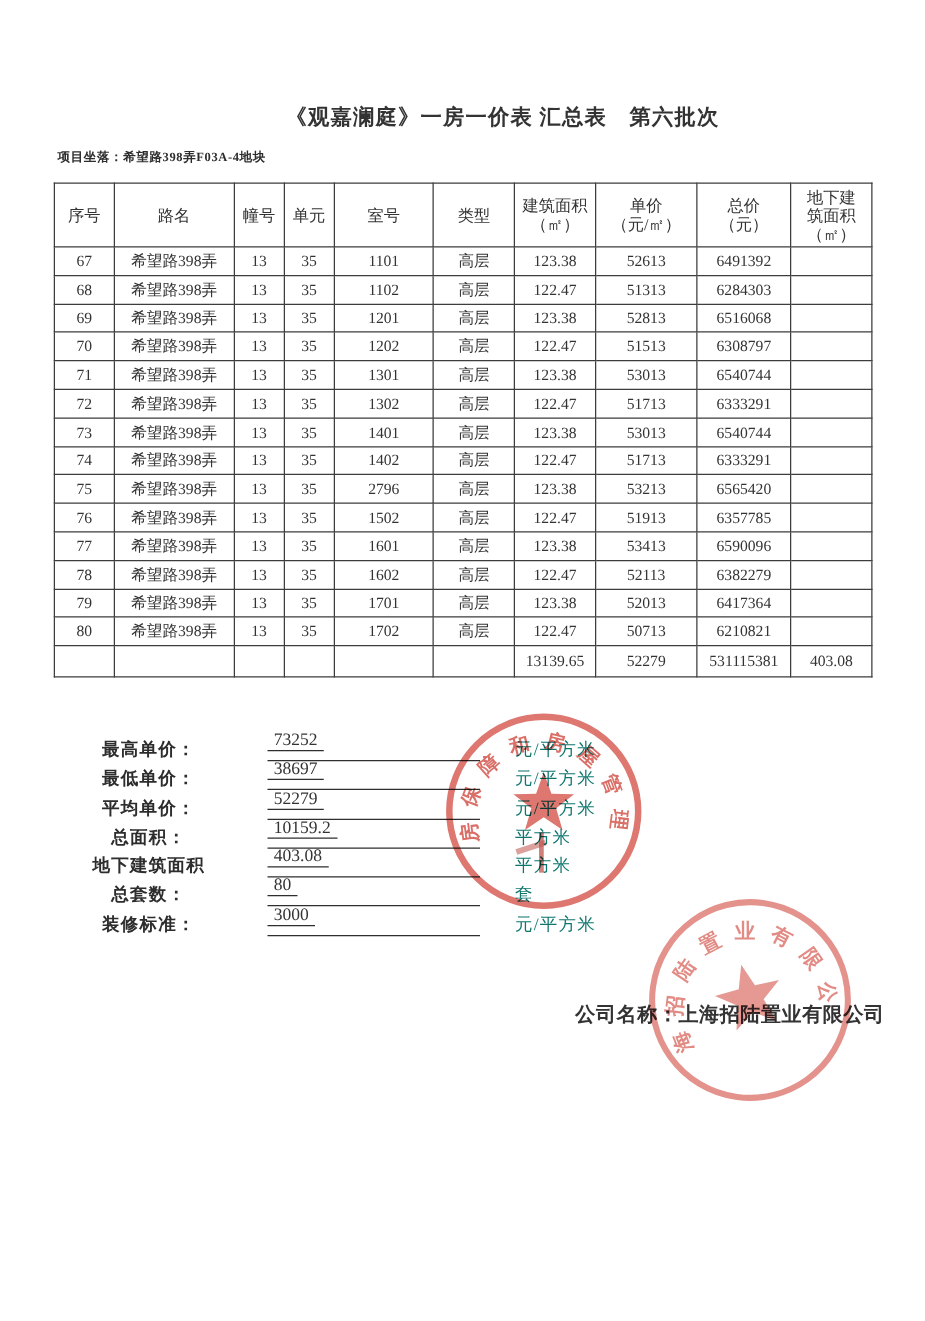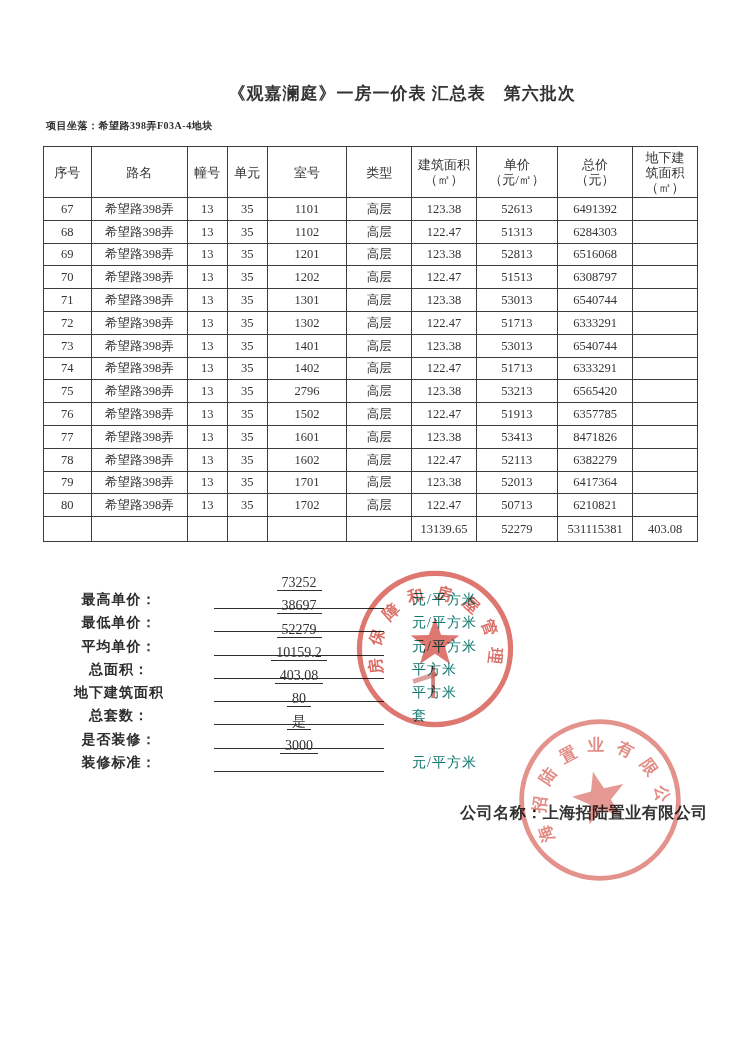--- a/index.html
+++ b/index.html
@@ -36,22 +36,22 @@
   .price-table tbody tr:last-child td{height:24px;}
 
   .col-xu{width:7.3%}.col-lu{width:14.7%}.col-zhuang{width:6.1%}
   .col-dan{width:6.1%}.col-shi{width:12.2%}.col-lei{width:9.9%}
   .col-jz{width:9.9%}.col-dj{width:12.4%}.col-zj{width:11.5%}.col-dx{width:9.9%}
 
   .summary{position:absolute;top:592px;left:58px;}
   .summary-row{display:flex;align-items:flex-end;height:17px;margin-bottom:6.3px;font-size:14px;gap:28px;}
   .s-label{width:122px;text-align:center;font-weight:bold;color:#2d2d2d;letter-spacing:1px;}
   .s-line{
-    width:170px;margin-left:6px;text-align:center;
-    border-bottom:1.5px solid #2e2e2e;padding-bottom:17px;
+    width:170px;margin-left:6px;
+    border-bottom:1.5px solid #2e2e2e;padding-bottom:7px;
   }
   .s-value{border-bottom:1px solid #2e2e2e;padding:0 5px;color:#333;}
   .s-unit{margin-left:0;color:#0f766e;letter-spacing:1px;}
 
   .footer{
     position:absolute;top:801px;left:450px;width:268px;text-align:center;
     font-size:16px;font-weight:bold;color:#333;line-height:24px;letter-spacing:.5px;
   }
 
   .stamp{position:absolute;mix-blend-mode:multiply;pointer-events:none;}
@@ -222,21 +222,21 @@
         </tr>
         <tr>
           <td>77</td>
           <td>希望路398弄</td>
           <td>13</td>
           <td>35</td>
           <td>1601</td>
           <td>高层</td>
           <td>123.38</td>
           <td>53413</td>
-          <td>8471826</td>
+          <td>6590096</td>
           <td></td>
         </tr>
         <tr>
           <td>78</td>
           <td>希望路398弄</td>
           <td>13</td>
           <td>35</td>
           <td>1602</td>
           <td>高层</td>
           <td>122.47</td>
@@ -306,25 +306,20 @@
       </div>
       <div class="summary-row">
         <span class="s-label">地下建筑面积</span>
         <span class="s-line"><span class="s-value">403.08</span></span>
         <span class="s-unit">平方米</span>
       </div>
       <div class="summary-row">
         <span class="s-label">总套数：</span>
         <span class="s-line"><span class="s-value">80</span></span>
         <span class="s-unit">套</span>
-      </div>
-      <div class="summary-row">
-        <span class="s-label">是否装修：</span>
-        <span class="s-line"><span class="s-value">是</span></span>
-        <span class="s-unit"></span>
       </div>
       <div class="summary-row">
         <span class="s-label">装修标准：</span>
         <span class="s-line"><span class="s-value">3000</span></span>
         <span class="s-unit">元/平方米</span>
       </div>
     </div>
 
   <div class="footer">
     <div>公司名称：上海招陆置业有限公司</div>

